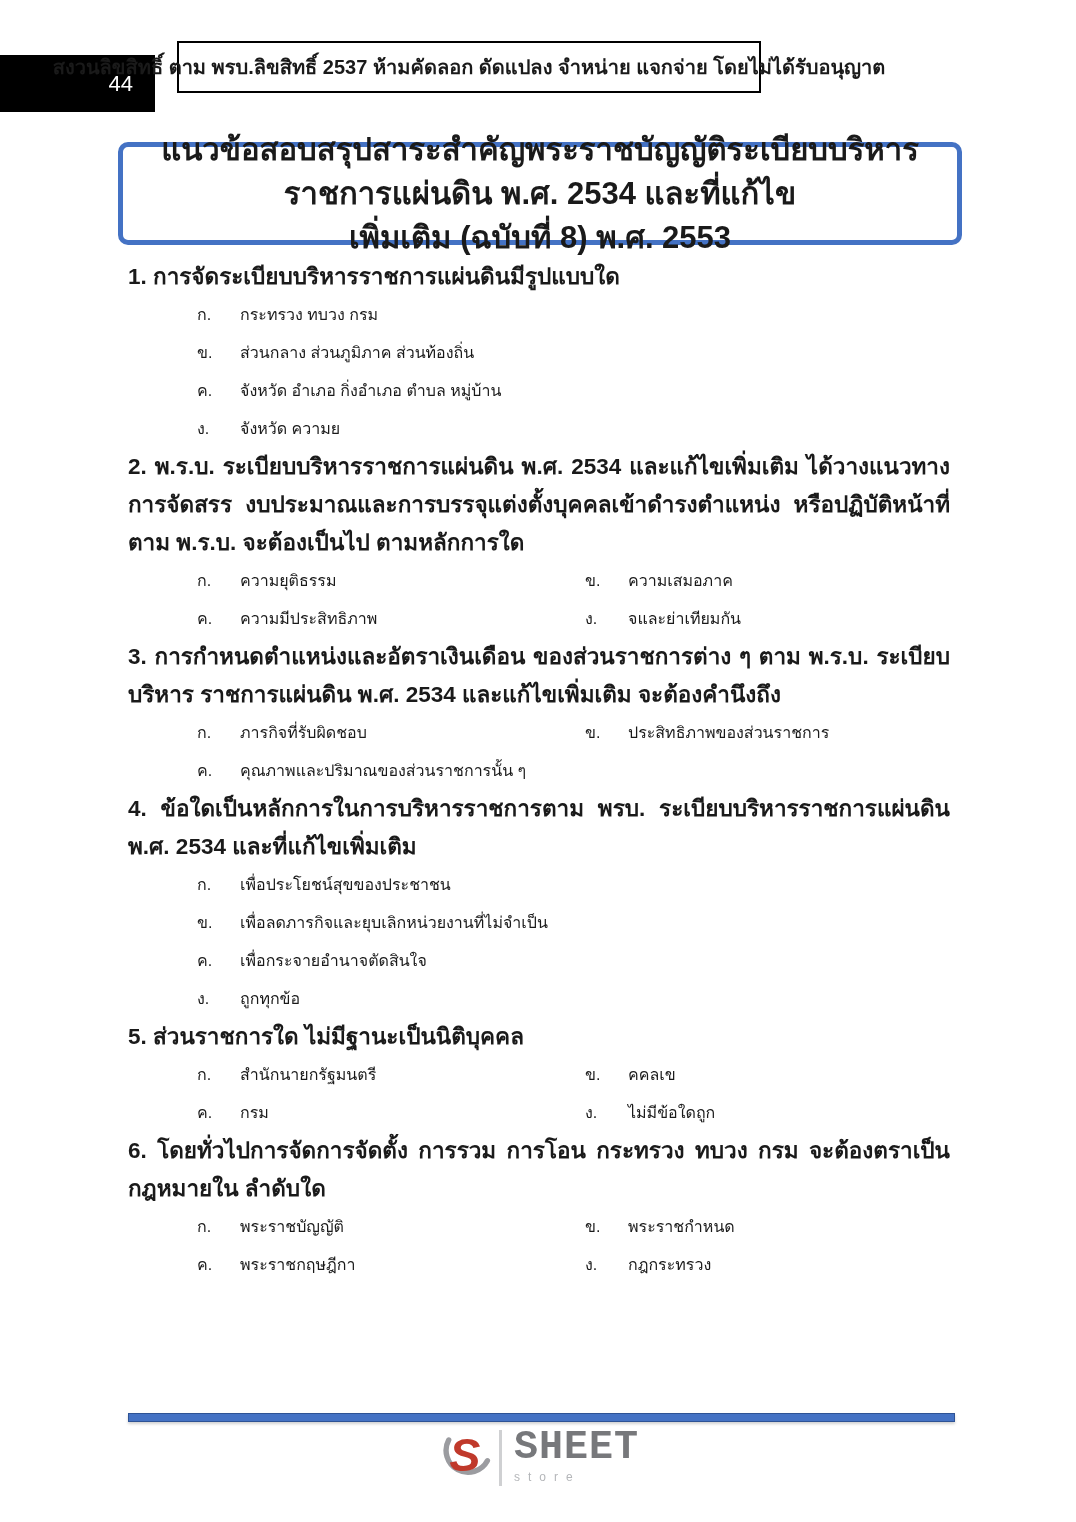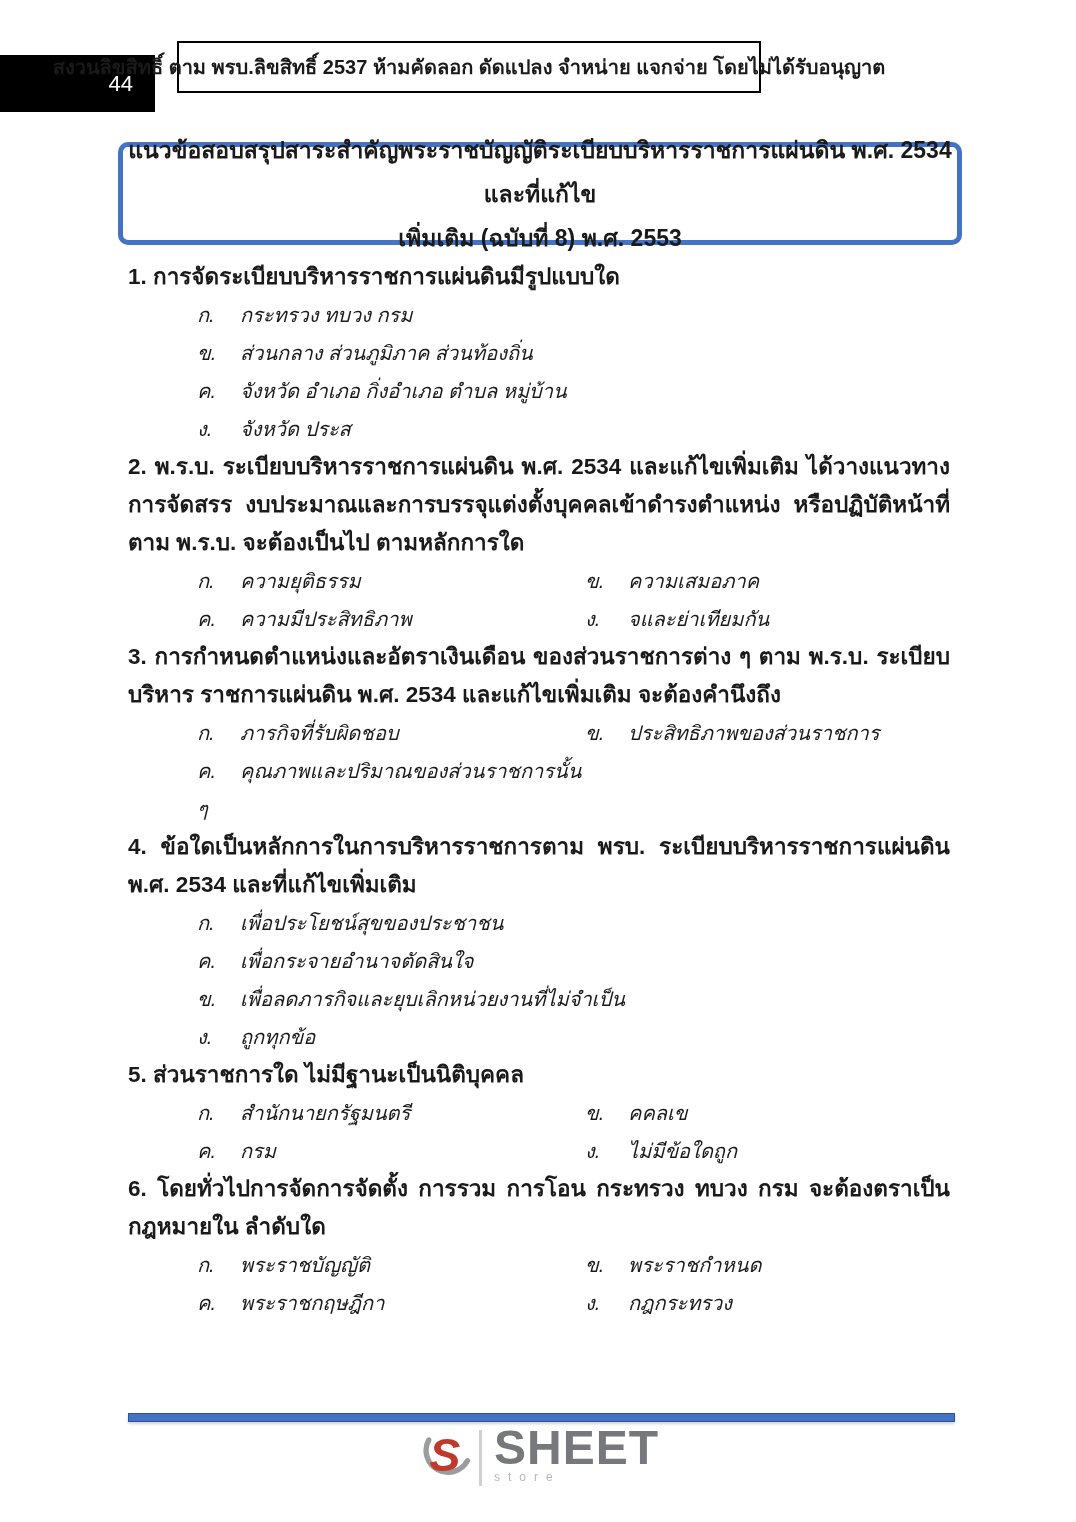--- a/index.html
+++ b/index.html
@@ -48,38 +48,38 @@
     left: 118px; top: 122px;
     width: 844px; height: 103px;
     border: 5px solid #4472C4;
     border-radius: 10px;
     box-sizing: border-box;
     display: flex;
     flex-direction: column;
     align-items: center;
     justify-content: center;
     font-weight: 700;
-    font-size: 23px;
+    font-size: 31px;
     line-height: 44px;
     text-align: center;
   }
 
   
   .content {
     position: absolute;
     left: 128px; top: 238px;
     width: 822px;
   }
   .q-text {
     font-weight: 700;
     font-size: 22.5px;
     line-height: 38px;
     text-align: justify;
   }
-  .options { font-size: 20px; font-style: italic; }
+  .options { font-size: 16px; }
   .options .opt {
     line-height: 38px;
     padding-left: 69px;
     box-sizing: border-box;
   }
   .options.grid {
     display: grid;
     grid-template-columns: 388px 1fr;
     margin-left: 69px;
   }
@@ -103,25 +103,26 @@
     display: flex;
     align-items: center;
   }
   .logo-divider {
     width: 3px; height: 56px;
     background: #cfd0d2;
     margin: 0 12px 0 8px;
   }
   .logo-text-col { display: flex; flex-direction: column; }
   .logo-brand {
-    font-size: 48px;
+    font-size: 40px;
     font-weight: 700;
     color: #77787b;
     letter-spacing: 1px;
     line-height: 36px;
+    font-family: Liberation Mono, monospace;
   }
   .logo-sub {
     font-size: 12px;
     color: #b4b6b9;
     letter-spacing: 8px;
     line-height: 18px;
     margin-top: 2px;
   }
 </style>
 </head>
@@ -142,21 +143,21 @@
   </div>
 
   <div class="content">
 
     <div>
       <div class="q-text">1. การจัดระเบียบบริหารราชการแผ่นดินมีรูปแบบใด</div>
       <div class="options stacked">
         <div class="opt"><span class="opt-label">ก.</span><span>กระทรวง ทบวง กรม</span></div>
         <div class="opt"><span class="opt-label">ข.</span><span>ส่วนกลาง ส่วนภูมิภาค ส่วนท้องถิ่น</span></div>
         <div class="opt"><span class="opt-label">ค.</span><span>จังหวัด อำเภอ กิ่งอำเภอ ตำบล หมู่บ้าน</span></div>
-        <div class="opt"><span class="opt-label">ง.</span><span>จังหวัด ประส</span></div>
+        <div class="opt"><span class="opt-label">ง.</span><span>จังหวัด ความย</span></div>
       </div>
     </div>
 
     <div>
       <div class="q-text">2. พ.ร.บ. ระเบียบบริหารราชการแผ่นดิน พ.ศ. 2534 และแก้ไขเพิ่มเติม ได้วางแนวทางการจัดสรร งบประมาณและการบรรจุแต่งตั้งบุคคลเข้าดำรงตำแหน่ง หรือปฏิบัติหน้าที่ตาม พ.ร.บ. จะต้องเป็นไป ตามหลักการใด</div>
       <div class="options grid">
         <div class="opt"><span class="opt-label">ก.</span><span>ความยุติธรรม</span></div>
         <div class="opt"><span class="opt-label">ข.</span><span>ความเสมอภาค</span></div>
         <div class="opt"><span class="opt-label">ค.</span><span>ความมีประสิทธิภาพ</span></div>
         <div class="opt"><span class="opt-label">ง.</span><span>จและย่าเทียมกัน</span></div>
@@ -169,22 +170,22 @@
         <div class="opt"><span class="opt-label">ก.</span><span>ภารกิจที่รับผิดชอบ</span></div>
         <div class="opt"><span class="opt-label">ข.</span><span>ประสิทธิภาพของส่วนราชการ</span></div>
         <div class="opt"><span class="opt-label">ค.</span><span>คุณภาพและปริมาณของส่วนราชการนั้น ๆ</span></div>
       </div>
     </div>
 
     <div>
       <div class="q-text">4. ข้อใดเป็นหลักการในการบริหารราชการตาม พรบ. ระเบียบบริหารราชการแผ่นดิน พ.ศ. 2534 และที่แก้ไขเพิ่มเติม</div>
       <div class="options stacked">
         <div class="opt"><span class="opt-label">ก.</span><span>เพื่อประโยชน์สุขของประชาชน</span></div>
+        <div class="opt"><span class="opt-label">ข.</span><span>เพื่อลดภารกิจและยุบเลิกหน่วยงานที่ไม่จำเป็น</span></div>
         <div class="opt"><span class="opt-label">ค.</span><span>เพื่อกระจายอำนาจตัดสินใจ</span></div>
-        <div class="opt"><span class="opt-label">ข.</span><span>เพื่อลดภารกิจและยุบเลิกหน่วยงานที่ไม่จำเป็น</span></div>
         <div class="opt"><span class="opt-label">ง.</span><span>ถูกทุกข้อ</span></div>
       </div>
     </div>
 
     <div>
       <div class="q-text">5. ส่วนราชการใด ไม่มีฐานะเป็นนิติบุคคล</div>
       <div class="options grid">
         <div class="opt"><span class="opt-label">ก.</span><span>สำนักนายกรัฐมนตรี</span></div>
         <div class="opt"><span class="opt-label">ข.</span><span>คคลเข</span></div>
         <div class="opt"><span class="opt-label">ค.</span><span>กรม</span></div>

